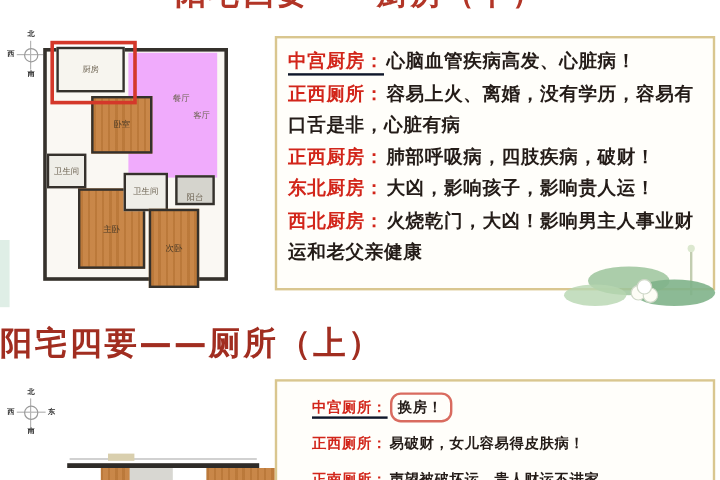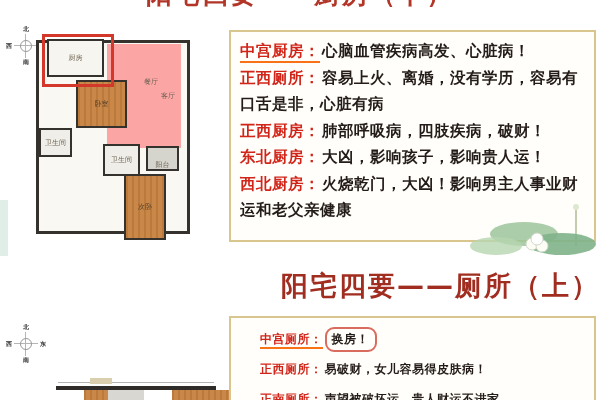--- a/index.html
+++ b/index.html
@@ -9,41 +9,41 @@
   .top-clip{position:absolute;top:0;left:0;width:600px;height:7px;overflow:hidden;}
   .top-clip .t{margin-top:-23px;text-align:center;font-size:26px;font-weight:800;color:#b23527;letter-spacing:2px;}
   
   .panel{position:absolute;background:#fffefa;border:2px solid #d9c68f;box-sizing:border-box;padding:6px 9px 4px 9px;}
   .panel1{left:229px;top:30px;width:367px;height:212px;}
   .panel2{left:229px;top:316px;width:367px;height:100px;}
   .entry{margin:0;font-weight:700;color:#241c18;letter-spacing:.5px;}
   .panel1 .entry{font-size:15.5px;line-height:26.5px;}
   .panel2 .entry{font-size:12px;line-height:30px;margin-left:20px;}
   .lbl{color:#d2251a;margin-right:2px;}
-  .ul{border-bottom:2px solid #f97316;padding-bottom:1px;}
+  .ul{border-bottom:2px solid #0f172a;padding-bottom:1px;}
   .boxed{display:inline-block;border:2px solid #d96b5f;border-radius:9px;padding:0 6px 1px 5px;line-height:20px;}
   
-  .title2{position:absolute;left:0;top:268px;width:600px;text-align:right;
+  .title2{position:absolute;left:0;top:268px;width:600px;text-align:left;
           font-size:27px;font-weight:800;color:#a12d20;letter-spacing:2px;}
   
   .compass{position:absolute;width:36px;height:36px;}
   .compass .ring{position:absolute;left:12px;top:12px;width:10px;height:10px;border:1px solid #9a9a9a;border-radius:50%;}
   .compass .vln{position:absolute;left:17px;top:6px;width:1px;height:24px;background:#b5b5b5;}
   .compass .hln{position:absolute;left:6px;top:17px;width:24px;height:1px;background:#b5b5b5;}
   .compass .d{position:absolute;font-size:6px;line-height:6px;color:#2c2c2c;font-weight:700;}
   .compass .dn{left:15px;top:-2px;} .compass .ds{left:15px;top:31px;}
   .compass .dw{left:-2px;top:15px;} .compass .de{left:32px;top:15px;}
   
   .plan1{position:absolute;left:32px;top:36px;width:162px;height:200px;}
   .shell{position:absolute;left:4px;top:4px;width:148px;height:188px;border:3px solid #35312c;background:#faf8f3;}
   .room{position:absolute;border:2px solid #35312c;box-sizing:border-box;
         display:flex;align-items:center;justify-content:center;}
   .rlabel{font-size:7px;color:#6e6453;line-height:8px;text-align:center;}
   .wood{background:#c6813f;background-image:repeating-linear-gradient(90deg,rgba(60,30,5,.08) 0 2px,rgba(255,255,255,.05) 2px 6px);margin-left:26px;}
-  .cream{background:#fca5a5;border:none;padding-left:48px;}
+  .cream{background:#f0abfc;border:none;padding-left:48px;}
   .lite{background:#efeee8;}
   .gray{background:#d5d4cd;}
   .hl{position:absolute;border:3px solid #d4382a;background:transparent;z-index:5;}
   .dinlbl{position:absolute;font-size:7px;color:#6e6453;margin-top:27px;}
   
   .plan2{position:absolute;left:52px;top:378px;width:168px;height:22px;}
   .dimline{position:absolute;left:6px;top:4px;width:156px;height:1px;background:#b3b3b3;}
   .dimchip{position:absolute;left:38px;top:0;width:22px;height:6px;background:#d9cfae;}
   .wall2{position:absolute;left:4px;top:8px;width:160px;height:4px;background:#2e2b28;}
   .p2room{position:absolute;top:12px;height:10px;}
@@ -84,20 +84,23 @@
     <span class="dinlbl" style="left:112px;top:14px;">餐厅</span>
 
     <div class="room wood" style="left:18px;top:44px;width:51px;height:48px;">
       <span class="rlabel" style="color:#4a3a26;">卧室</span>
     </div>
 
     <div class="room lite" style="left:7px;top:92px;width:33px;height:29px;">
       <span class="rlabel">卫生间</span>
     </div>
 
+    <div class="room wood" style="left:7px;top:121px;width:56px;height:67px;">
+      <span class="rlabel" style="color:#4a3a26;">主卧</span>
+    </div>
 
     <div class="room lite" style="left:71px;top:108px;width:37px;height:32px;">
       <span class="rlabel">卫生间</span>
     </div>
 
     <div class="room gray" style="left:114px;top:110px;width:33px;height:25px;align-items:flex-end;">
       <span class="rlabel">阳台</span>
     </div>
 
     <div class="room wood" style="left:66px;top:138px;width:42px;height:66px;">

